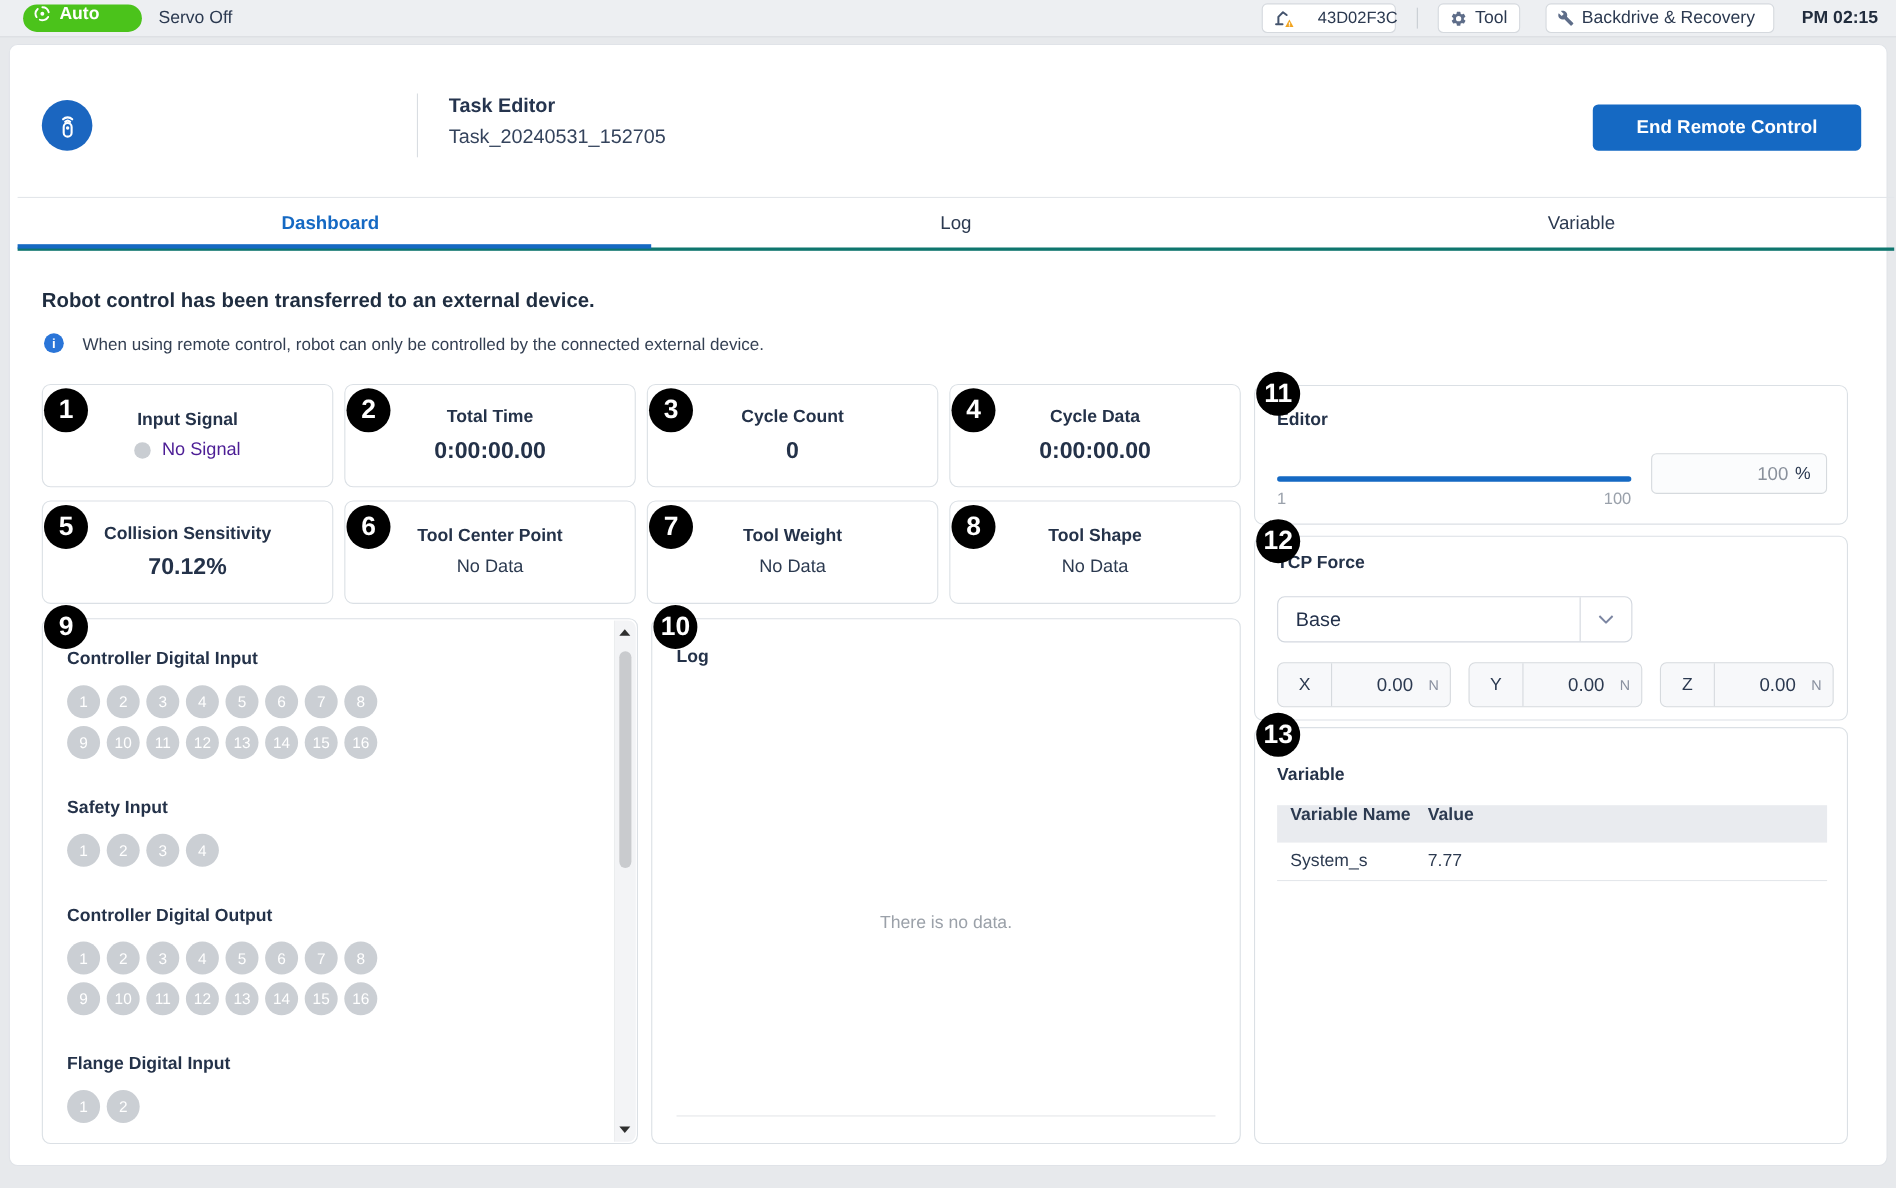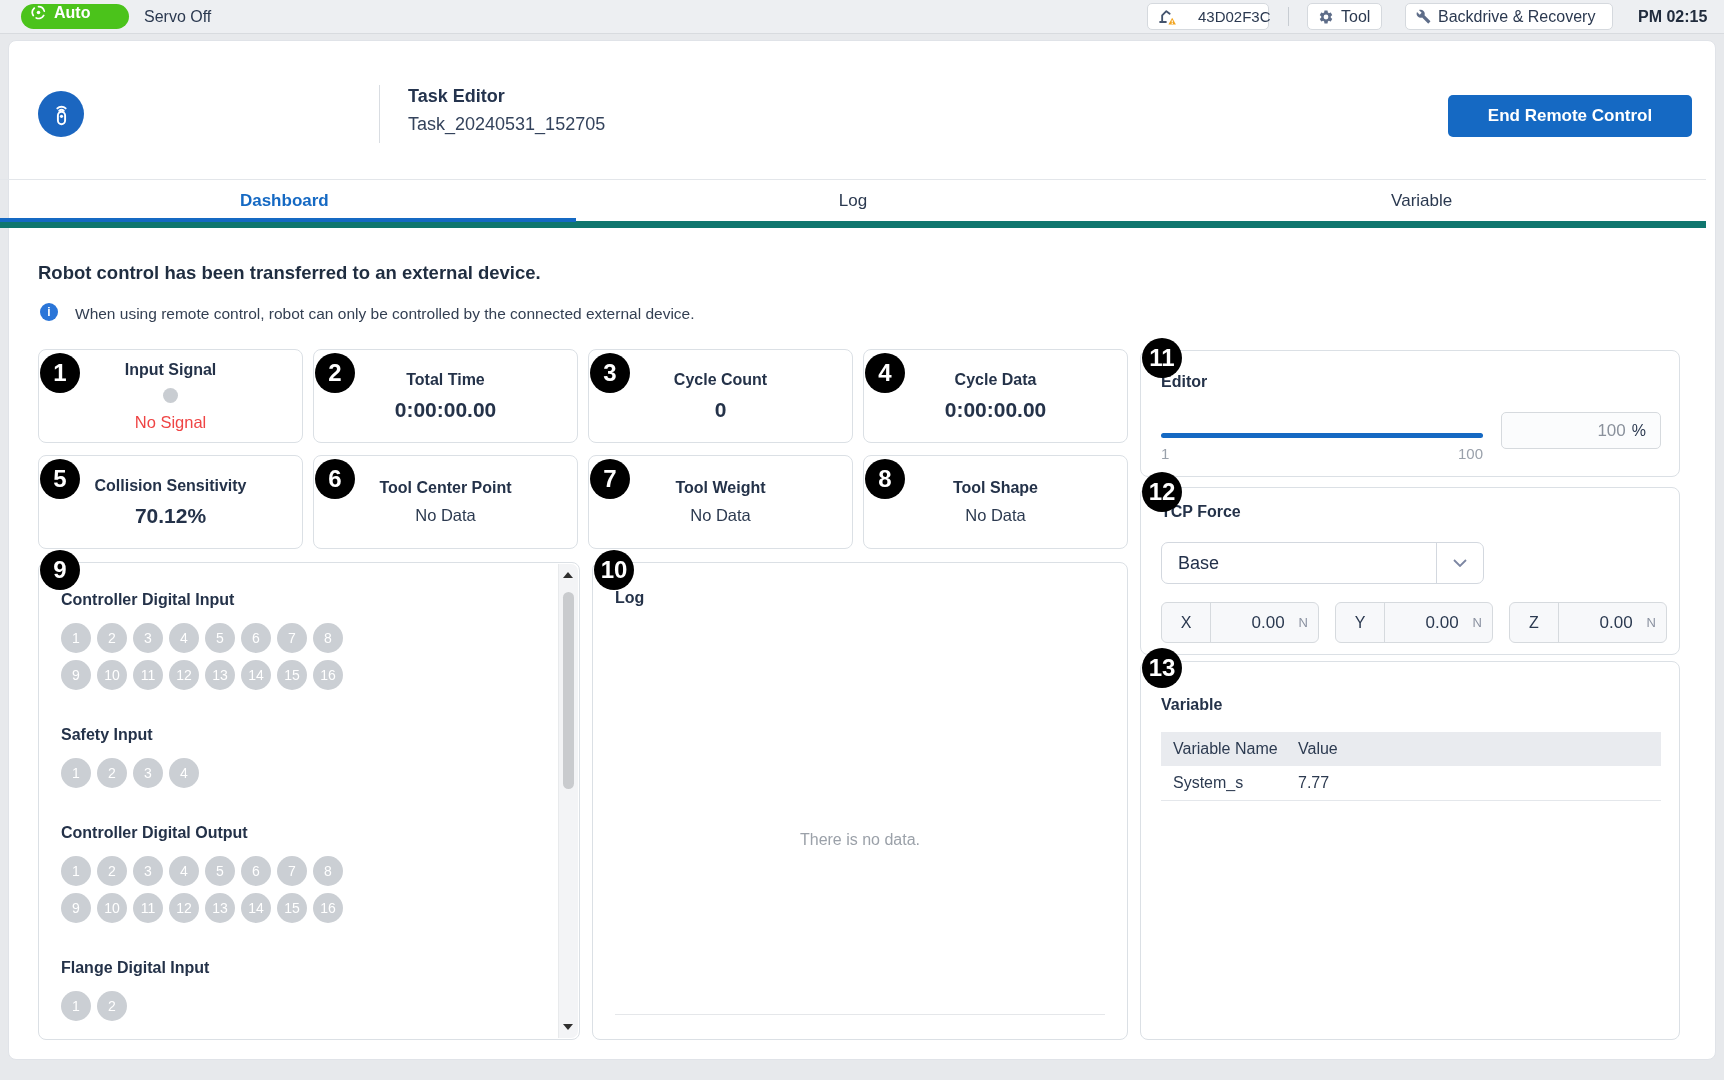--- a/index.html
+++ b/index.html
@@ -26,39 +26,39 @@
 
   .app-icon{position:absolute;left:38px;top:91px;width:46px;height:46px;border-radius:50%;background:#1b66c0;display:flex;align-items:center;justify-content:center;}
   .app-title{position:absolute;left:100px;top:96px;font-size:31px;font-weight:700;color:#25344e;letter-spacing:-.3px;}
   .head-divider{position:absolute;left:379px;top:85px;width:1px;height:58px;background:#d9dde2;}
   .task-label{position:absolute;left:408px;top:86px;font-size:18px;font-weight:700;color:#25344e;}
   .task-name{position:absolute;left:408px;top:114px;font-size:18px;color:#34435c;}
   .end-btn{position:absolute;left:1448px;top:95px;width:244px;height:42px;background:#1569c3;border:none;border-radius:5px;
     color:#fff;font-size:17px;font-weight:600;font-family:"Liberation Sans",sans-serif;display:flex;align-items:center;justify-content:center;cursor:pointer;}
 
   
-  .tabstrip{position:absolute;left:0;top:179px;width:1706px;height:49px;border-top:1px solid #e3e6ea;border-bottom:7px solid #0f766e;
+  .tabstrip{position:absolute;left:16px;top:179px;width:1706px;height:49px;border-top:1px solid #e3e6ea;border-bottom:3px solid #0f766e;
     box-sizing:border-box;display:flex;}
   .tab{flex:1;display:flex;align-items:center;justify-content:center;font-size:17px;color:#2b3950;cursor:pointer;}
   .tab.active{color:#1569c3;font-weight:600;}
   .tab-underline{position:absolute;left:0;bottom:-1px;width:576px;height:4px;background:#1569c3;}
 
   
   .notice-title{position:absolute;left:38px;top:262px;font-size:18.5px;font-weight:700;color:#1f2d40;}
   .info-icon{position:absolute;left:40px;top:303px;width:18px;height:18px;border-radius:50%;background:#2a75d8;color:#fff;
     font-size:12px;font-weight:700;display:flex;align-items:center;justify-content:center;}
   .info-text{position:absolute;left:75px;top:305px;font-size:15.5px;color:#333f52;}
 
   
   .scard{position:absolute;width:265px;height:94px;background:#fff;border:1px solid #dbe0e5;border-radius:8px;box-sizing:border-box;
     display:flex;flex-direction:column;align-items:center;justify-content:center;gap:9px;}
   .scard .t{font-size:16px;font-weight:600;color:#243249;}
   .scard .v{font-size:21px;font-weight:700;color:#243249;}
   .scard .v.plain{font-size:16.5px;font-weight:400;color:#2c3a50;}
-  .sig-row{display:flex;align-items:center;gap:10px;font-size:16.5px;color:#ef4444;flex-direction:column;}
+  .sig-row{display:flex;align-items:center;gap:10px;font-size:16.5px;color:#4c1d95;}
   .sig-dot{width:15px;height:15px;border-radius:50%;background:#c9cdd2;}
 
   
   .panel{position:absolute;background:#fff;border:1px solid #dbe0e5;border-radius:8px;box-sizing:border-box;}
   .p9{left:38px;top:562px;width:542px;height:478px;overflow:hidden;}
   .p10{left:592px;top:562px;width:536px;height:478px;}
   .p11{left:1140px;top:350px;width:540px;height:127px;}
   .p12{left:1140px;top:487px;width:540px;height:168px;}
   .p13{left:1140px;top:661px;width:540px;height:379px;}
   .panel-title{font-size:16px;font-weight:600;color:#243249;}
@@ -98,21 +98,21 @@
   .frame-select .sel-text{flex:1;padding-left:16px;font-size:18px;color:#22304a;}
   .frame-select .sel-caret{width:46px;align-self:stretch;border-left:1px solid #d3d8df;display:flex;align-items:center;justify-content:center;}
   .axes{position:absolute;left:20px;top:114px;display:flex;gap:16px;}
   .axis{width:158px;height:41px;background:#f7f8fa;border:1px solid #d6dade;border-radius:6px;box-sizing:border-box;display:flex;align-items:center;}
   .axis .al{width:48px;text-align:center;font-size:16px;color:#2b3950;border-right:1px solid #d6dade;align-self:stretch;display:flex;align-items:center;justify-content:center;}
   .axis .av{flex:1;text-align:right;padding-right:10px;font-size:17px;color:#2b3950;}
   .axis .au{font-size:13px;color:#8a91a0;padding:0 10px 0 4px;}
 
   
   .var-title{position:absolute;left:20px;top:34px;}
-  .var-header{position:absolute;left:20px;top:70px;width:500px;height:34px;background:#e9ebef;display:flex;align-items:center;font-size:16px;color:#2c3a50;}
+  .var-header{position:absolute;left:20px;top:70px;width:500px;height:34px;background:#e9ebef;display:flex;align-items:flex-start;font-size:16px;color:#2c3a50;font-weight:bold;}
   .var-header .c1{padding-left:12px;width:125px;}
   .var-row{position:absolute;left:20px;top:104px;width:500px;height:34px;display:flex;align-items:center;font-size:16px;color:#2c3a50;border-bottom:1px solid #e4e7eb;}
   .var-row .c1{padding-left:12px;width:125px;}
 
   
   .b{position:absolute;width:40px;height:40px;border-radius:50%;background:#000;color:#fff;font-size:24px;font-weight:700;
     display:flex;align-items:center;justify-content:center;z-index:6;}
 </style>
 </head>
 <body>

